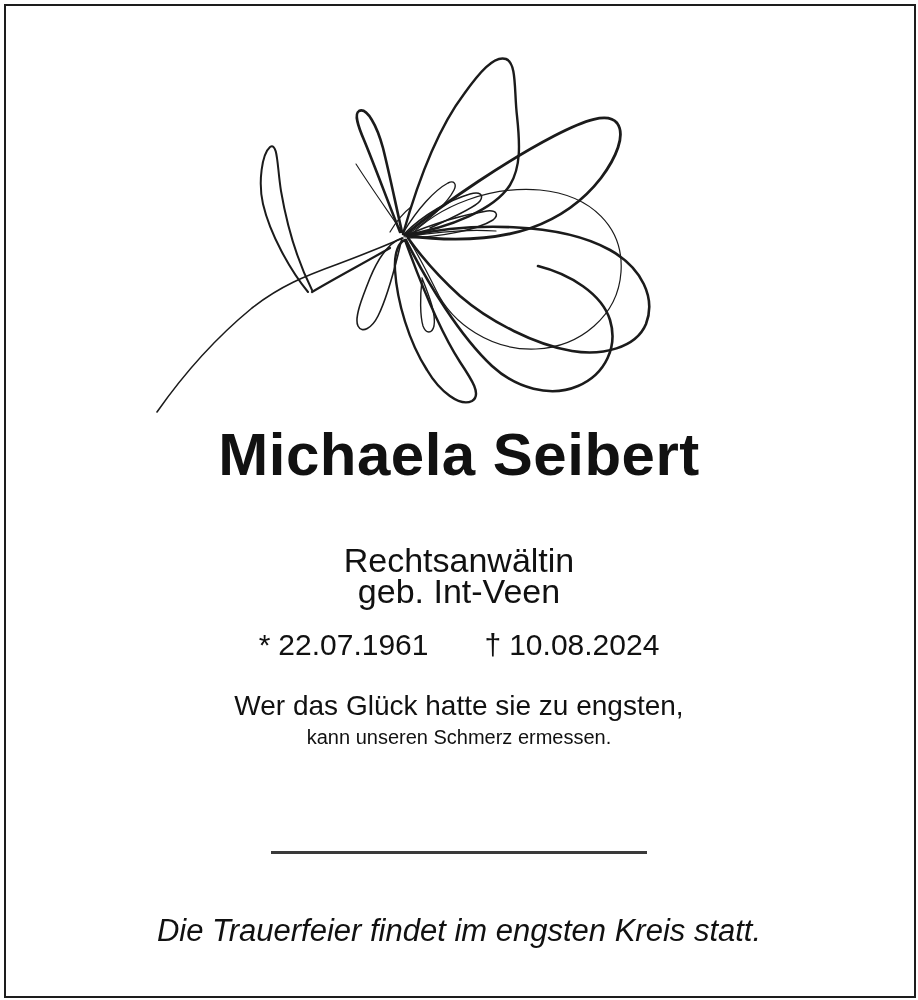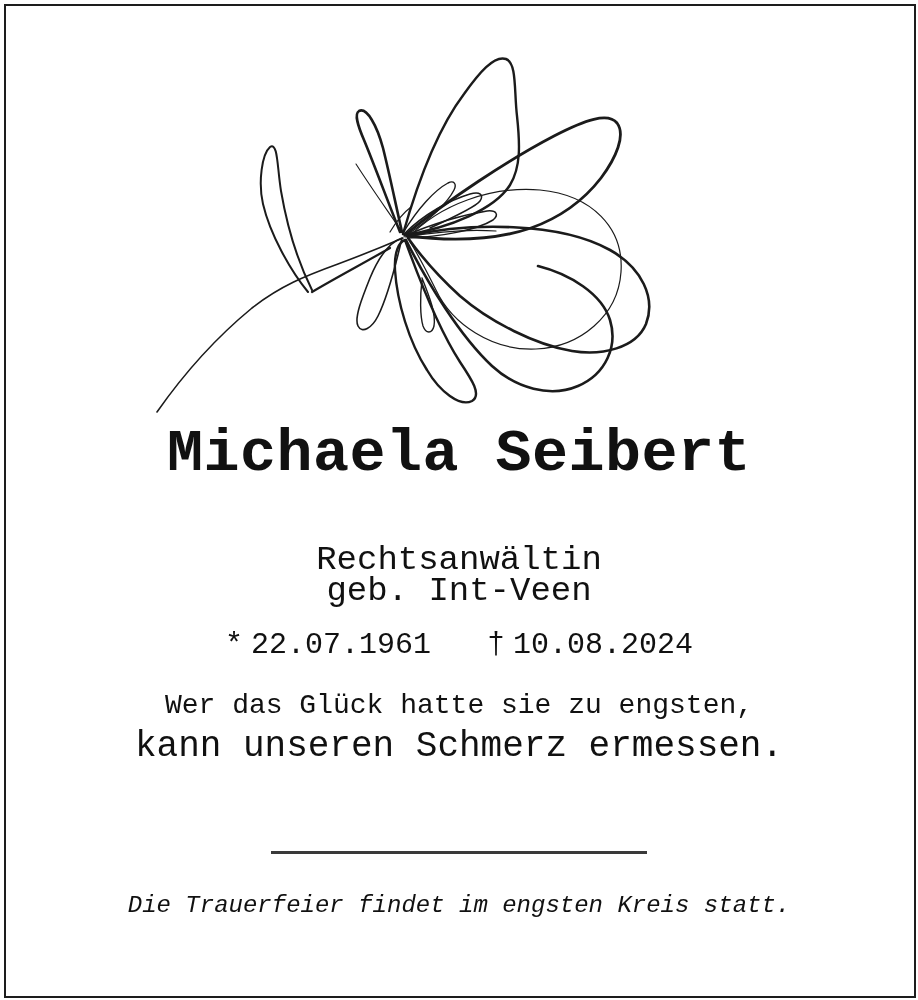--- a/index.html
+++ b/index.html
@@ -1,21 +1,21 @@
 <!DOCTYPE html>
 <html><head>
 <meta charset="utf-8">
 <style>
   html, body { margin: 0; padding: 0; background: #ffffff; }
   .page {
     position: relative;
     width: 918px;
     height: 1000px;
     background: #ffffff;
-    font-family: Liberation Mono, monospace;
+    font-family: Liberation Sans, sans-serif;
     color: #111111;
     overflow: hidden;
   }
   .frame {
     position: absolute;
     top: 4px; left: 4px; right: 2px; bottom: 2px;
     border: 2px solid #1d1d1d;
     pointer-events: none;
   }
   .flower-art {
@@ -38,32 +38,32 @@
     font-size: 60px;
     font-weight: bold;
     letter-spacing: 0.5px;
   }
   .maiden-name   { top: 544px; font-size: 34px; margin-top: 28px; }
   .profession    { top: 541px; font-size: 34px; }
   .dates         { top: 628px; font-size: 30px; }
   .dates .date-symbol { margin-right: 8px; }
   .dates .birth-group { margin-right: 56px; }
   .verse-1       { top: 690px; font-size: 28px; }
-  .verse-2       { top: 726px; font-size: 36px; }
+  .verse-2       { top: 726px; font-size: 20px; }
   .mourners      { top: 774px; font-size: 30px; font-weight: bold; }
   .divider {
     position: absolute;
     top: 851px;
     left: 271px;
     width: 376px;
     height: 3px;
     background: #3a3a3a;
   }
   .place-date    { top: 876px; font-size: 28px; }
-  .funeral-note  { top: 892px; font-size: 24px; font-style: italic; }
+  .funeral-note  { top: 913px; font-size: 31px; font-style: italic; }
 </style>
 </head>
 <body>
 
 <div class="page">
 
   <div class="frame"></div>
 
   <svg class="flower-art" viewBox="0 0 530 385" xmlns="http://www.w3.org/2000/svg" aria-hidden="true">
 

